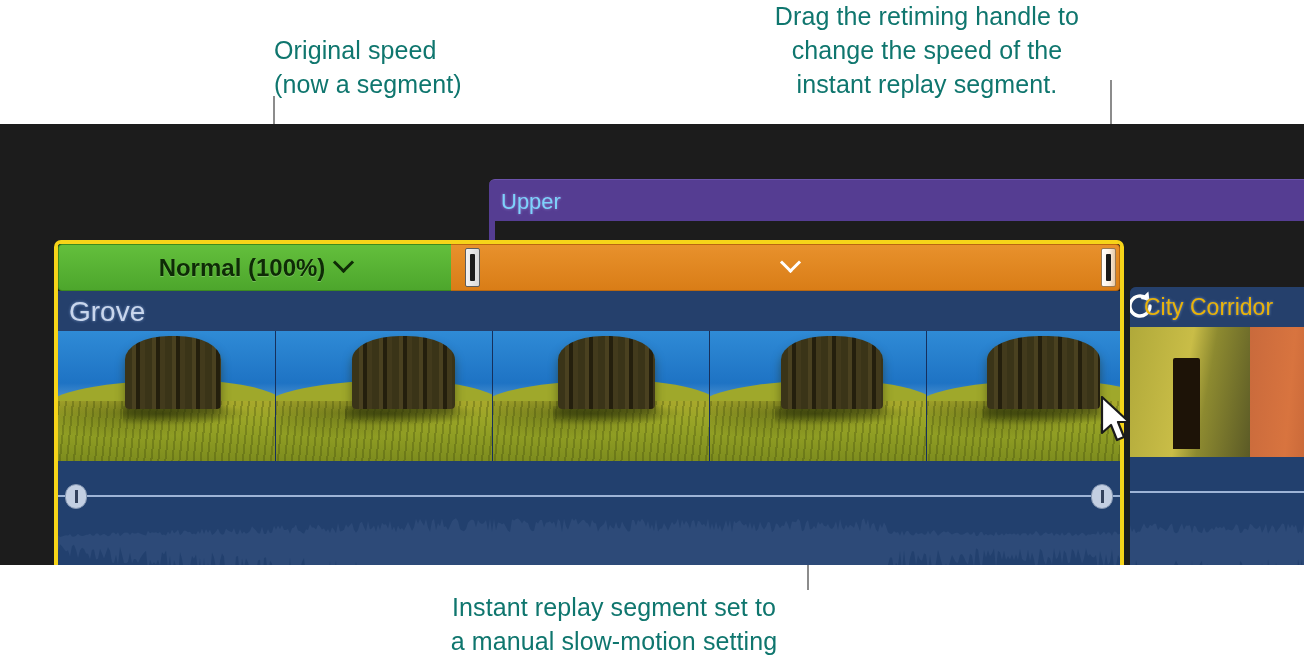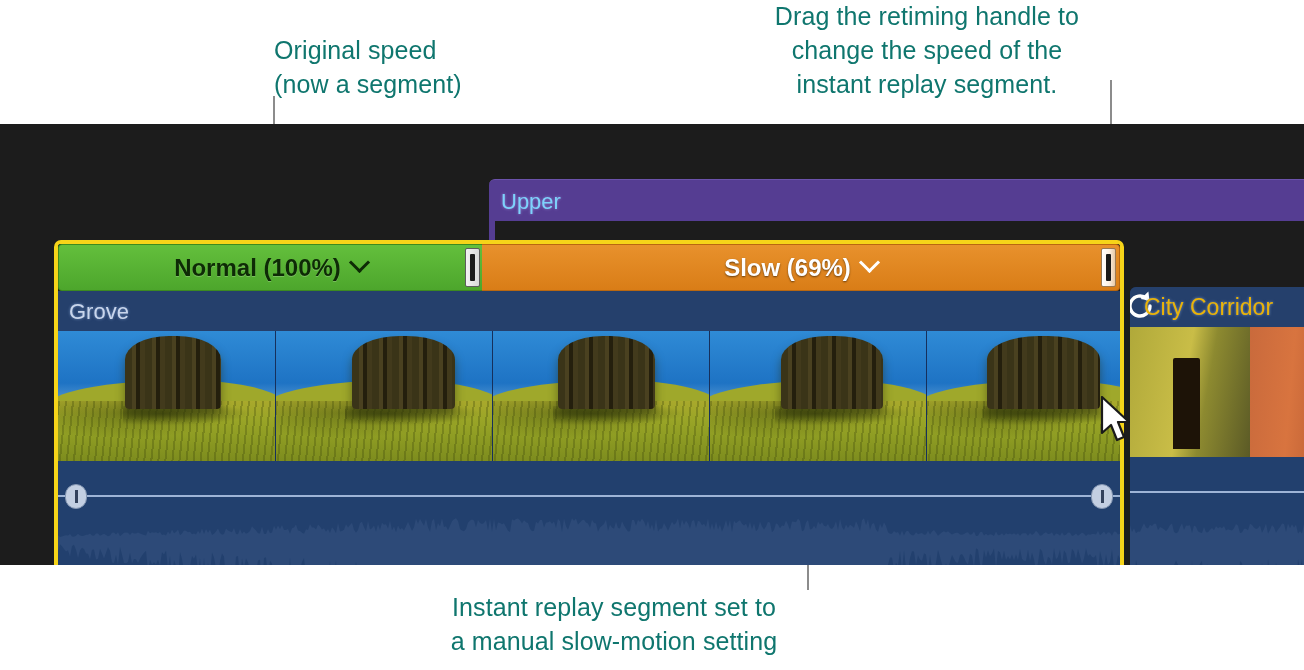--- a/index.html
+++ b/index.html
@@ -86,21 +86,21 @@
   .retime-seg {
     position:relative;
     height:47px;
     display:flex; align-items:center; justify-content:center;
     font-size:24px; font-weight:bold;
     color:#fff;
     text-shadow:0 1px 2px rgba(0,0,0,.55);
     user-select:none;
   }
   #seg-normal {
-    width:424px;
+    width:393px;
     background:linear-gradient(#63bf3c,#4da62c);
     color:#0e2b06;
     text-shadow:0 1px 0 rgba(255,255,255,.22);
     border-radius:4px 0 0 4px;
     border:1px solid #3c8a20;
     border-right:none;
   }
   #seg-slow {
     flex:1;
     background:linear-gradient(#e8912c,#d97d17);
@@ -155,21 +155,21 @@
   }
 
   
   #grove-namebar {
     position:absolute; left:0; top:47px;
     width:100%; height:40px;
     background:#25406c;
   }
   #grove-name {
     position:absolute; left:11px; top:8px;
-    color:#c9d6ec; font-size:22px; line-height:25px;
+    color:#c9d6ec; font-size:28px; line-height:25px;
     text-shadow:0 0 3px rgba(150,180,230,.7);
   }
 
   
   #grove-filmstrip {
     position:absolute; left:0; top:87px;
     width:100%; height:130px;
     display:flex;
     background:#1d3256;
     overflow:hidden;
@@ -360,21 +360,20 @@
   </div>
 
   <div id="grove-clip">
 
     <div id="retime-bar">
       <div class="retime-seg" id="seg-normal">
         <span>Normal (100%)</span>
         <span class="chevron"></span>
       </div>
       <div class="retime-seg" id="seg-slow">
-        <span>Slow (69%)</span>
         <span class="chevron"></span>
       </div>
       <div class="handle" id="handle-mid"></div>
       <div class="handle" id="handle-end"></div>
       <div id="edit-mark-top"></div>
       <div id="edit-mark-bot"></div>
     </div>
 
     <div id="grove-namebar">
       <div id="grove-name">Grove</div>

